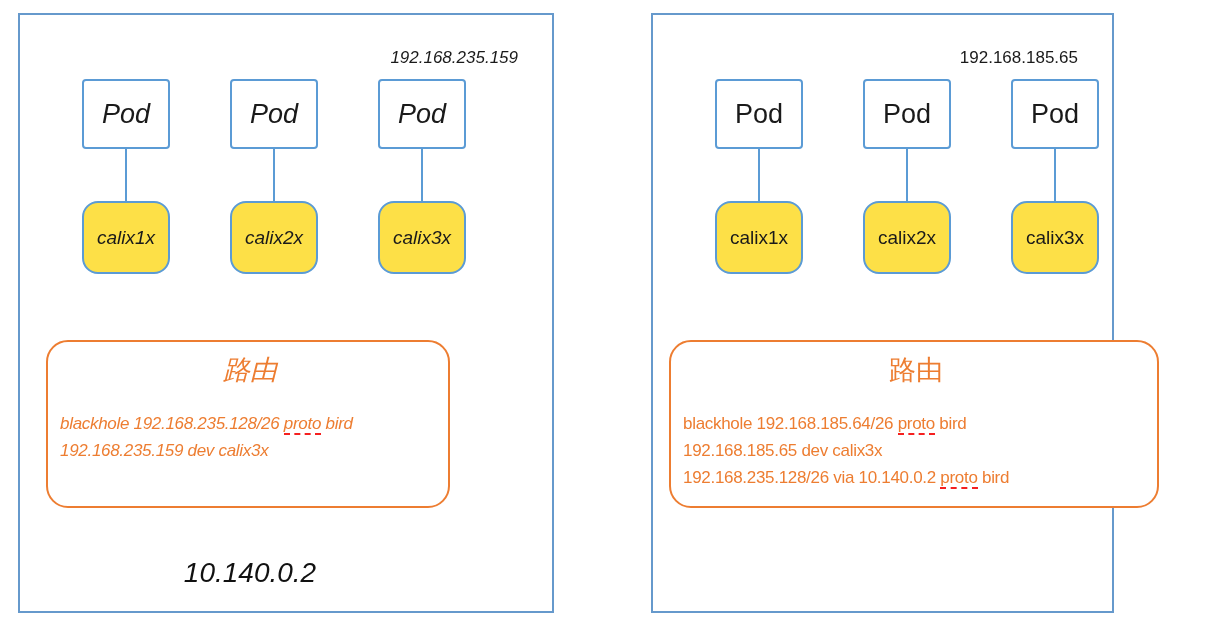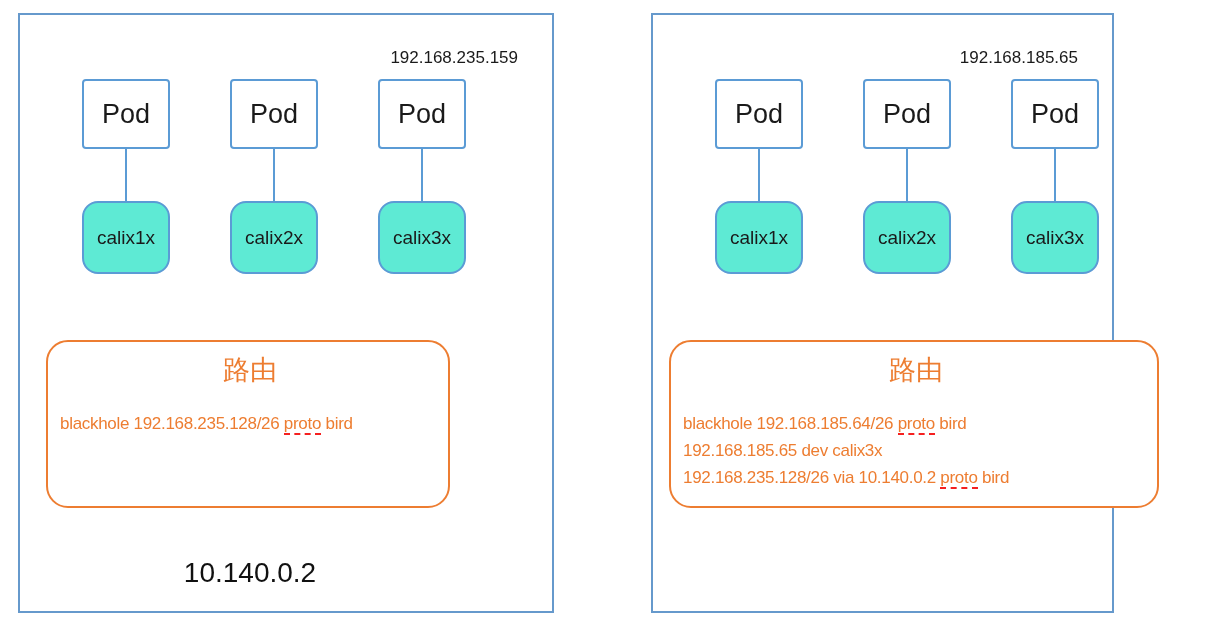--- a/index.html
+++ b/index.html
@@ -6,42 +6,42 @@
   html,body{margin:0;padding:0;}
   body{
     width:1214px;height:632px;position:relative;background:#ffffff;
     font-family:"Liberation Sans","DejaVu Sans",sans-serif;color:#1a1a1a;
     overflow:hidden;
   }
   .panel{
     position:absolute;top:13px;height:600px;background:#ffffff;
     border:2px solid #6699cc;box-sizing:border-box;
   }
-  #panel-left{left:18px;width:536px;}
+  #panel-left{left:18px;width:536px;font-style:italic;}
   #panel-right{left:651px;width:463px;}
 
   .top-ip{
     position:absolute;top:33px;right:34px;
     font-size:17px;color:#1a1a1a;white-space:nowrap;
   }
   .columns{
     position:absolute;top:64px;left:62px;
     display:flex;gap:60px;
   }
   .col{width:88px;display:flex;flex-direction:column;align-items:center;}
   .pod-box{
     width:88px;height:70px;border:2.5px solid #5b9bd5;border-radius:4px;
     box-sizing:border-box;background:#fff;
     display:flex;align-items:center;justify-content:center;
   }
   .pod-label{font-size:27px;color:#1a1a1a;}
   .connector{width:2.5px;height:52px;background:#5b9bd5;}
   .iface-box{
     width:88px;height:73px;border:2.5px solid #5b9bd5;border-radius:16px;
-    box-sizing:border-box;background:#5eead4;
+    box-sizing:border-box;background:#fde047;
     display:flex;align-items:center;justify-content:center;
   }
   .iface-label{font-size:19px;color:#1a1a1a;}
 
   .route-box{
     position:absolute;top:325px;height:168px;box-sizing:border-box;
     border:2px solid #ed7d31;border-radius:22px;background:#fff;
     padding:12px 8px 10px 12px;
   }
   #panel-left  .route-box{left:26px;width:404px;}
@@ -94,20 +94,21 @@
       <div class="iface-box">
         <span class="iface-label">calix3x</span>
       </div>
     </div>
   </div>
 
   <div class="route-box">
     <div class="route-title">路由</div>
     <div class="route-lines">
       <div class="route-line"><span>blackhole 192.168.235.128/26 </span><span class="misspelled">proto</span><span> bird</span></div>
+      <div class="route-line"><span>192.168.235.159 dev calix3x</span><span></span><span></span></div>
     </div>
   </div>
 
   <div class="host-ip">10.140.0.2</div>
 </div>
 
 <div class="panel" id="panel-right">
   <div class="top-ip">192.168.185.65</div>
 
   <div class="columns">

